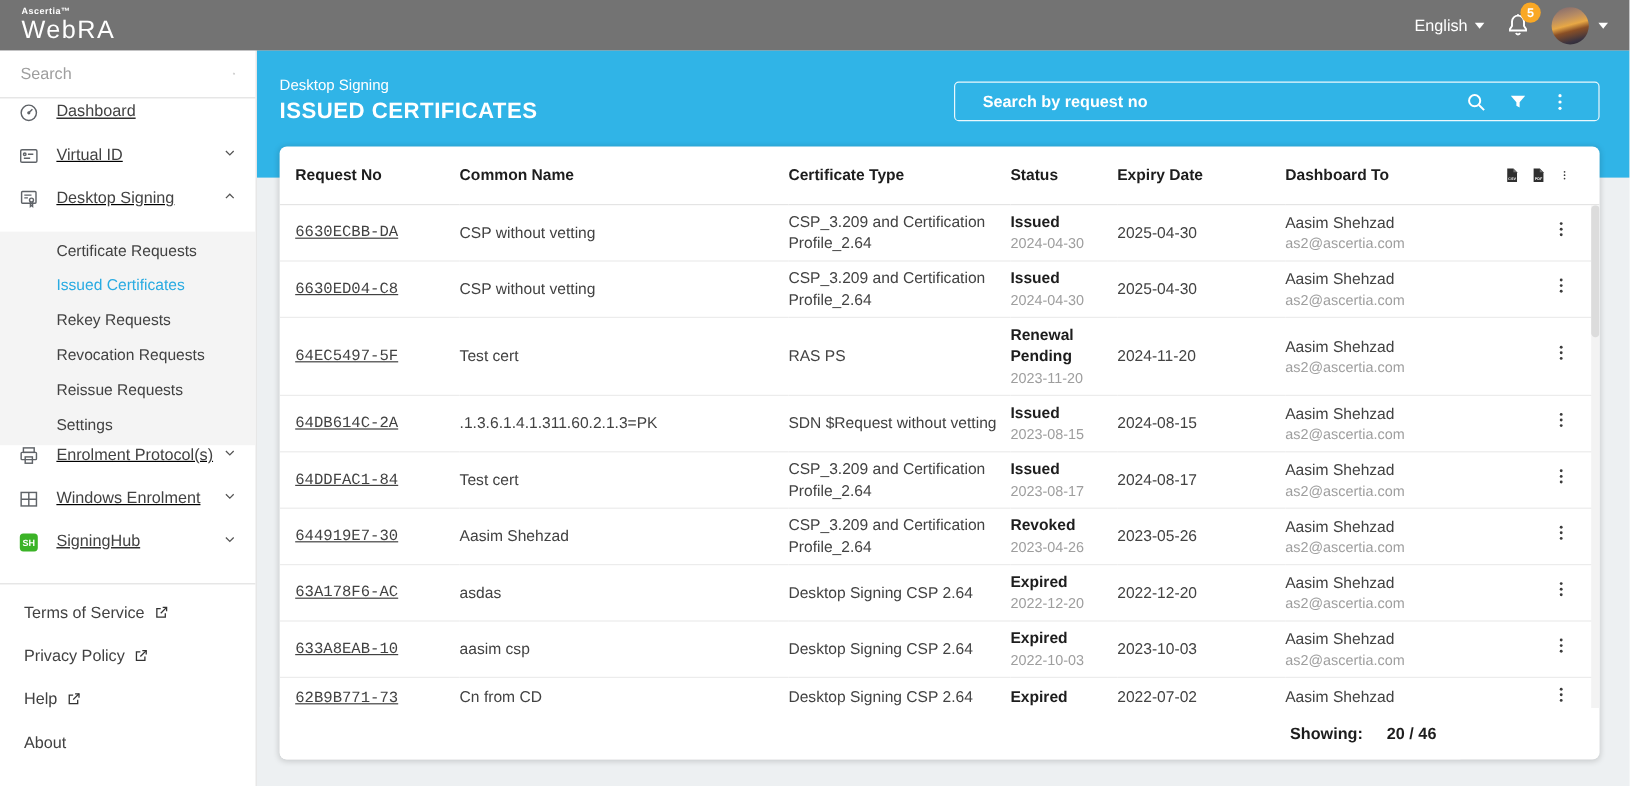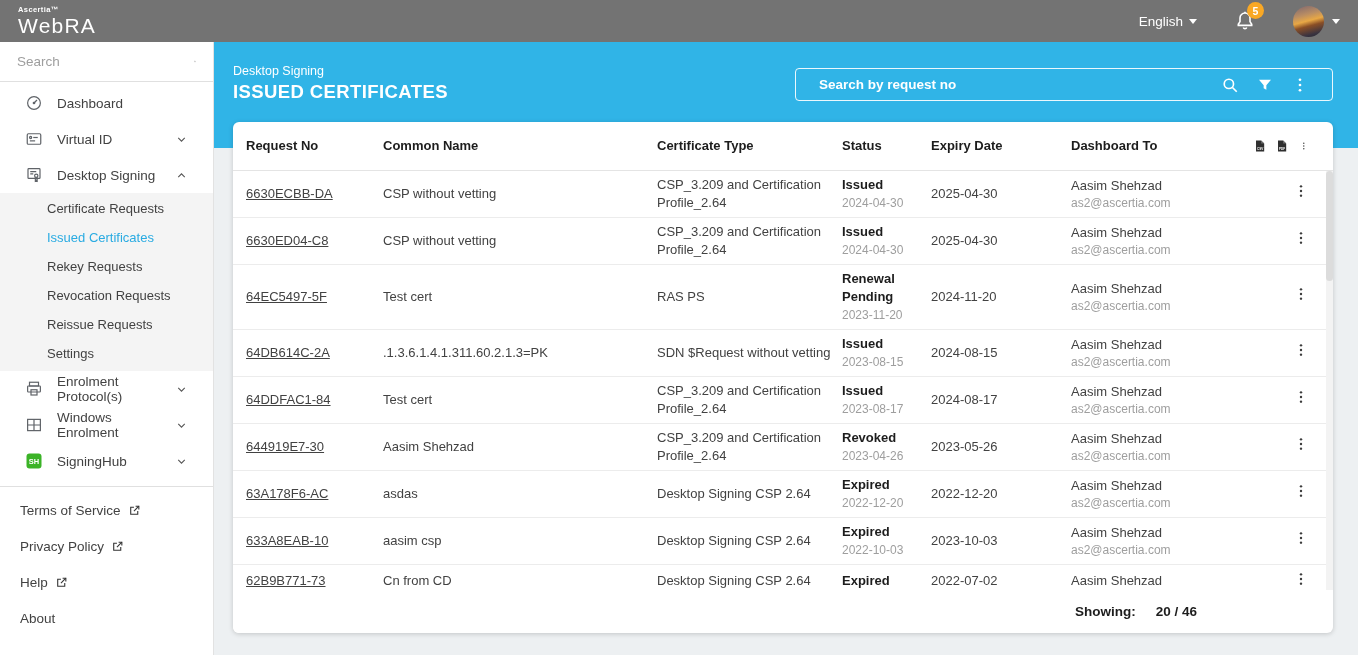--- a/index.html
+++ b/index.html
@@ -5,40 +5,40 @@
   * { margin:0; padding:0; box-sizing:border-box; }
   html,body { width:1358px; height:655px; overflow:hidden; }
   body { font-family:"Liberation Sans", sans-serif; background:#edf0f2; position:relative; }
 
   
   .topbar { position:absolute; top:0; left:0; width:1358px; height:42px; background:#737373;
             display:flex; align-items:center; justify-content:space-between; padding:0 18px; z-index:30; }
   .brand { color:#fff; line-height:1; cursor:pointer; }
   .brand-small { font-size:7.5px; letter-spacing:.4px; display:block; margin-bottom:2px; font-weight:bold; }
   .brand-name { font-size:21px; font-weight:500; letter-spacing:1.2px; }
-  .top-right { display:flex; align-items:center; gap:36px; }
+  .top-right { display:flex; align-items:center; gap:16px; }
   .lang { color:#fff; font-size:13.5px; display:flex; align-items:center; gap:6px; cursor:pointer; }
   .caret-down { width:0; height:0; border-left:4.5px solid transparent; border-right:4.5px solid transparent; border-top:5px solid #fff; display:inline-block; }
   .bell-wrap { position:relative; cursor:pointer; width:24px; height:24px; }
   .bell-wrap svg { width:24px; height:24px; }
   .badge { position:absolute; top:-7px; right:-7px; min-width:17px; height:17px; background:#f9a825; border-radius:50%;
            color:#fff; font-size:10.5px; font-weight:bold; display:flex; align-items:center; justify-content:center; }
   .avatar-wrap { display:flex; align-items:center; gap:8px; cursor:pointer; }
   .avatar { width:31px; height:31px; border-radius:50%;
             background:linear-gradient(165deg,#7c6670 0%,#b98d63 30%,#e8a845 48%,#8a4f26 62%,#3a3340 85%,#23252e 100%); }
 
   
   .sidebar { position:absolute; top:42px; left:0; width:214px; height:613px; background:#fff;
              border-right:1px solid #e2e2e2; overflow:hidden; z-index:20; }
   .side-search { height:40px; display:flex; align-items:center; padding:0 17px; border-bottom:1px solid #e0e0e0; }
   .side-search input { border:none; outline:none; flex:1; font-size:13.5px; color:#555; font-family:inherit; background:transparent; }
   .side-search input::placeholder { color:#9e9e9e; }
   .side-search .icon { width:17px; height:17px; color:#333; }
   .side-menu { padding-top:3px; }
-  .side-item { height:36px; display:flex; align-items:center; padding:0 25px; cursor:pointer; }
+  .side-item { height:36px; display:flex; align-items:flex-start; padding:0 15px; cursor:pointer;text-decoration:underline; }
   .side-item .icon { width:18px; height:18px; margin-right:14px; color:#5f6368; flex:none; }
   .side-item .label { flex:1; font-size:13.5px; color:#424242; }
   .side-item .chev { width:13px; height:13px; color:#555; flex:none; }
   .icon svg, .chev svg { width:100%; height:100%; display:block; }
   .submenu { background:#f4f4f4; padding:1px 0 3px 0; }
   .submenu-item { height:29px; display:flex; align-items:center; padding-left:47px; font-size:13px; color:#424242; cursor:pointer; }
   .submenu-item.active { color:#29abe2; }
   .side-footer { border-top:1px solid #e0e0e0; margin-top:7px; padding-top:5px; }
   .footer-link { height:36px; display:flex; align-items:center; padding:0 20px; font-size:13.5px; color:#424242; gap:7px; cursor:pointer; }
   .footer-link .ext { width:13px; height:13px; color:#333; }
@@ -65,21 +65,21 @@
               border-bottom:1px solid #e4e4e4; padding-right:8px; }
   .thead th:first-child { padding-left:13px; }
   .th-actions { display:flex; align-items:center; justify-content:flex-end; gap:12px; padding-right:16px; }
   .file-icon { width:17px; height:20px; cursor:pointer; }
   .file-icon svg { width:100%; height:100%; display:block; }
   .kebab { width:16px; height:18px; color:#3c3c3c; cursor:pointer; }
   .kebab svg { width:100%; height:100%; display:block; }
   .tbody-wrap { height:419px; overflow:hidden; position:relative; }
   .tbody td { border-bottom:1px solid #ececec; vertical-align:middle; padding:5px 8px 5px 0; font-size:13px; color:#424242; line-height:18px; }
   .tbody td:first-child { padding-left:13px; }
-  .req-link { color:#424242; text-decoration:underline; cursor:pointer; }
+  .req-link { color:#424242; text-decoration:underline; cursor:pointer;font-family:Liberation Mono, monospace; }
   .status-name { font-weight:bold; color:#1d1d1d; display:block; }
   .status-date { color:#9e9e9e; font-size:12px; line-height:16px; }
   .assigned-name { color:#424242; }
   .assigned-email { color:#9e9e9e; font-size:12px; line-height:16px; }
   .td-kebab { text-align:right; padding-right:24px !important; }
   .scroll-track { position:absolute; top:0; right:0; width:7px; height:419px; background:#f3f3f3; }
   .scroll-thumb { position:absolute; top:0; right:0; width:7px; height:110px; background:#dcdcdc; border-radius:4px; }
   .card-footer { position:absolute; left:0; bottom:0; width:984px; height:44px; background:#fff;
                  display:flex; align-items:center; justify-content:flex-end; padding-right:20px; gap:20px;
                  font-size:13.5px; font-weight:bold; color:#1d1d1d; }

